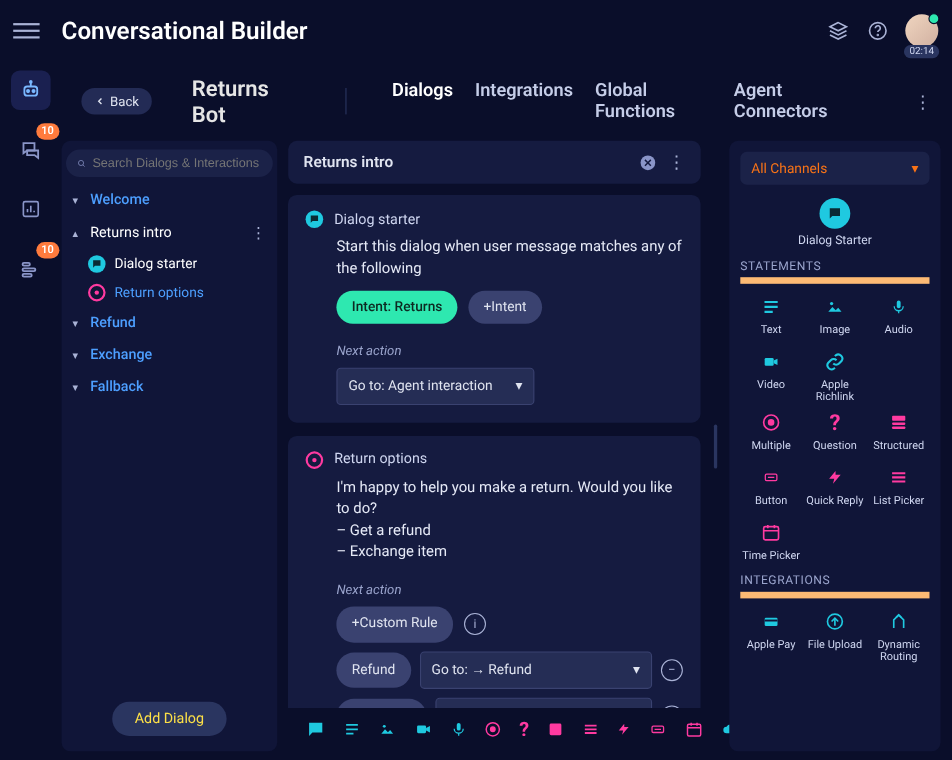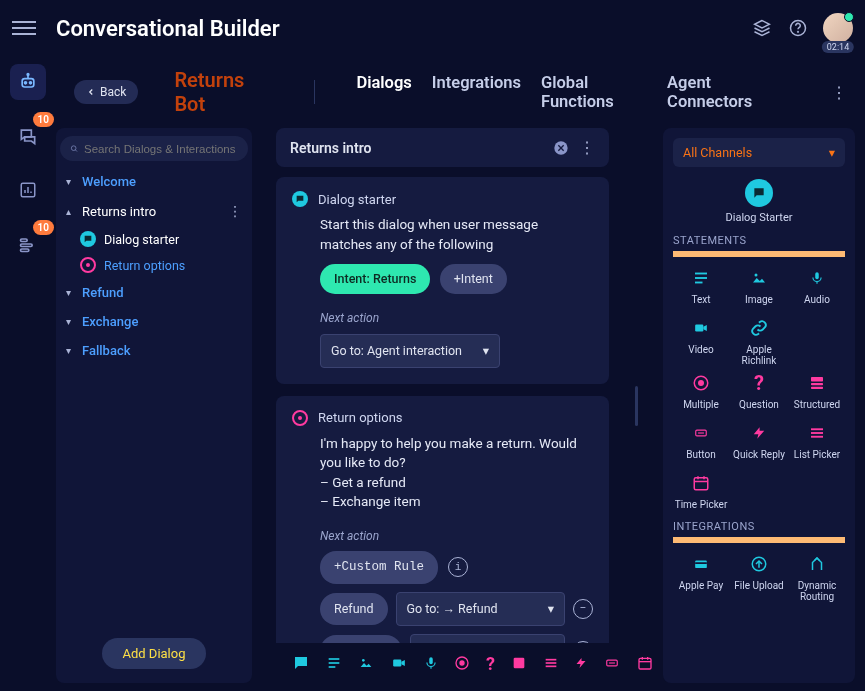--- a/index.html
+++ b/index.html
@@ -16,27 +16,27 @@
 .avatar::after { content:''; position:absolute; top:-1px; right:-1px; width:8px; height:8px; background:#2ee8b0; border-radius:50%; border:1px solid #0a0e2a; }
 .timer-pill { position:absolute; bottom:-10px; left:50%; transform:translateX(-50%); background:#2a3560; font-size:9px; padding:1px 5px; border-radius:8px; color:#cfd6f0; }
 .body { display: flex; flex: 1; min-height: 0; }
 .rail { width: 56px; display: flex; flex-direction: column; align-items: center; gap: 18px; padding-top: 8px; }
 .rail-item { width: 36px; height: 36px; border-radius: 8px; display:flex; align-items:center; justify-content:center; position:relative; cursor:pointer; }
 .rail-item.active { background: #1a2050; }
 .badge { position:absolute; top:-6px; right:-8px; background:#ff7b3d; color:#fff; font-size:10px; font-weight:600; border-radius:10px; padding:2px 5px; }
 .main { flex:1; display:flex; flex-direction:column; min-width:0; }
 .context-bar { display:flex; align-items:center; gap:36px; padding: 12px 18px 4px; }
 .back-btn { background:#232b55; border-radius:16px; padding:5px 12px; font-size:12px; color:#e0e4f0; cursor:pointer; display:flex; align-items:center; gap:4px; }
-.bot-name { font-size:20px; font-weight:600; color:#c2410c; }
+.bot-name { font-size:20px; font-weight:600; color:#e5e5e5; }
 .context-sep { width:1px; height:24px; background:#2a3560; margin:0 6px; }
 .context-tabs { display:flex; gap:20px; }
 .context-tab { font-size:16.5px; font-weight:600; color:#c5cde8; cursor:pointer; }
 .context-tab.active { color:#fff; }
 .context-more { margin-left:14px; color:#aab3d6; cursor:pointer; }
-.columns { display:flex; flex:1; min-height:0; padding: 8px 10px 8px 0; gap:24px; }
+.columns { display:flex; flex:1; min-height:0; padding: 8px 10px 8px 0; gap:10px; }
 .leftcol { width:196px; display:flex; flex-direction:column; background:#101538; border-radius:8px; padding:8px 4px; }
 .search-box { display:flex; align-items:center; gap:6px; background:#1b2248; border-radius:18px; padding:6px 10px; margin-bottom:6px; }
 .search-box input { background:transparent; border:none; outline:none; color:#aab3d6; font-size:11.5px; flex:1; }
 .tree-item { display:flex; align-items:center; gap:6px; padding:7px 6px; font-size:13px; cursor:pointer; border-radius:6px; position:relative; }
 .tree-item .chev { width:10px; color:#aab3d6; font-size:10px; }
 .tree-item.top { color:#4d9fff; font-weight:500; }
 .tree-item.expanded { color:#fff; }
 .tree-item.expanded .more-dots { margin-left:auto; color:#aab3d6; font-size:14px; }
 .tree-sub { padding:5px 4px 5px 20px; font-size:12.5px; display:flex; align-items:center; gap:8px; cursor:pointer; color:#fff; }
 .tree-sub.link { color:#4d9fff; }
@@ -56,21 +56,21 @@
 .card-body { font-size:13.5px; line-height:1.45; color:#e5e9f6; padding-left:28px; }
 .intent-chip { display:inline-block; background:#2ee8b0; color:#0d2a22; font-size:12.5px; font-weight:500; border-radius:16px; padding:6px 14px; margin-top:10px; margin-right:6px; cursor:pointer; }
 .add-chip { display:inline-block; background:#3a4270; color:#e0e4f0; font-size:12.5px; border-radius:16px; padding:6px 14px; margin-top:10px; cursor:pointer; }
 .field-label { font-size:12px; color:#9aa4cc; margin-top:16px; margin-bottom:6px;font-style:italic; }
 .select { background:#252d55; border:1px solid #3a4270; border-radius:4px; padding:7px 10px; font-size:12.5px; color:#e0e4f0; display:flex; align-items:center; justify-content:space-between; cursor:pointer; }
 .select.small { flex:1; }
 .rule-row { display:flex; align-items:center; gap:8px; margin-top:8px; }
 .rule-chip { background:#3a4270; color:#e0e4f0; font-size:12.5px; border-radius:16px; padding:7px 14px; cursor:pointer; }
 .minus-btn { width:20px; height:20px; border:1.5px solid #aab3d6; border-radius:50%; display:flex; align-items:center; justify-content:center; color:#aab3d6; cursor:pointer; font-size:12px; }
 .info-btn { width:20px;height:20px;border:1.5px solid #aab3d6;border-radius:50%;display:flex;align-items:center;justify-content:center;font-size:11px;color:#aab3d6; }
-.custom-row { display:flex; align-items:center; gap:10px; margin-top:4px;font-family:Liberation Mono, monospace; }
+.custom-row { display:flex; align-items:center; gap:10px; margin-top:4px; }
 .bottom-strip { display:flex; gap:16px; padding:10px 16px; justify-content:flex-start; }
 .bstrip-ico { width:20px; height:20px; cursor:pointer; display:flex; align-items:center; justify-content:center; }
 .rightcol { width:192px; display:flex; flex-direction:column; }
 .dragbar { width:6px; display:flex; align-items:center; justify-content:center; cursor:col-resize; }
 .drag-thumb { width:3px; height:40px; background:#2a3560; border-radius:2px; }
 .palette { flex:1; background:#101538; border-radius:8px; padding:10px; overflow:auto; }
 .channel-sel { background:#1b2248; border-radius:6px; padding:7px 10px; font-size:12.5px; color:#f97316; display:flex; justify-content:space-between; align-items:center; cursor:pointer; margin-bottom:12px; }
 .palette-starter { text-align:center; margin-bottom:10px; }
 .pal-ico-big { width:28px; height:28px; background:#1fc9e0; border-radius:50%; margin:0 auto 4px; display:flex; align-items:center; justify-content:center; }
 .pal-starter-lbl { font-size:11px; color:#cfd6f0; }

